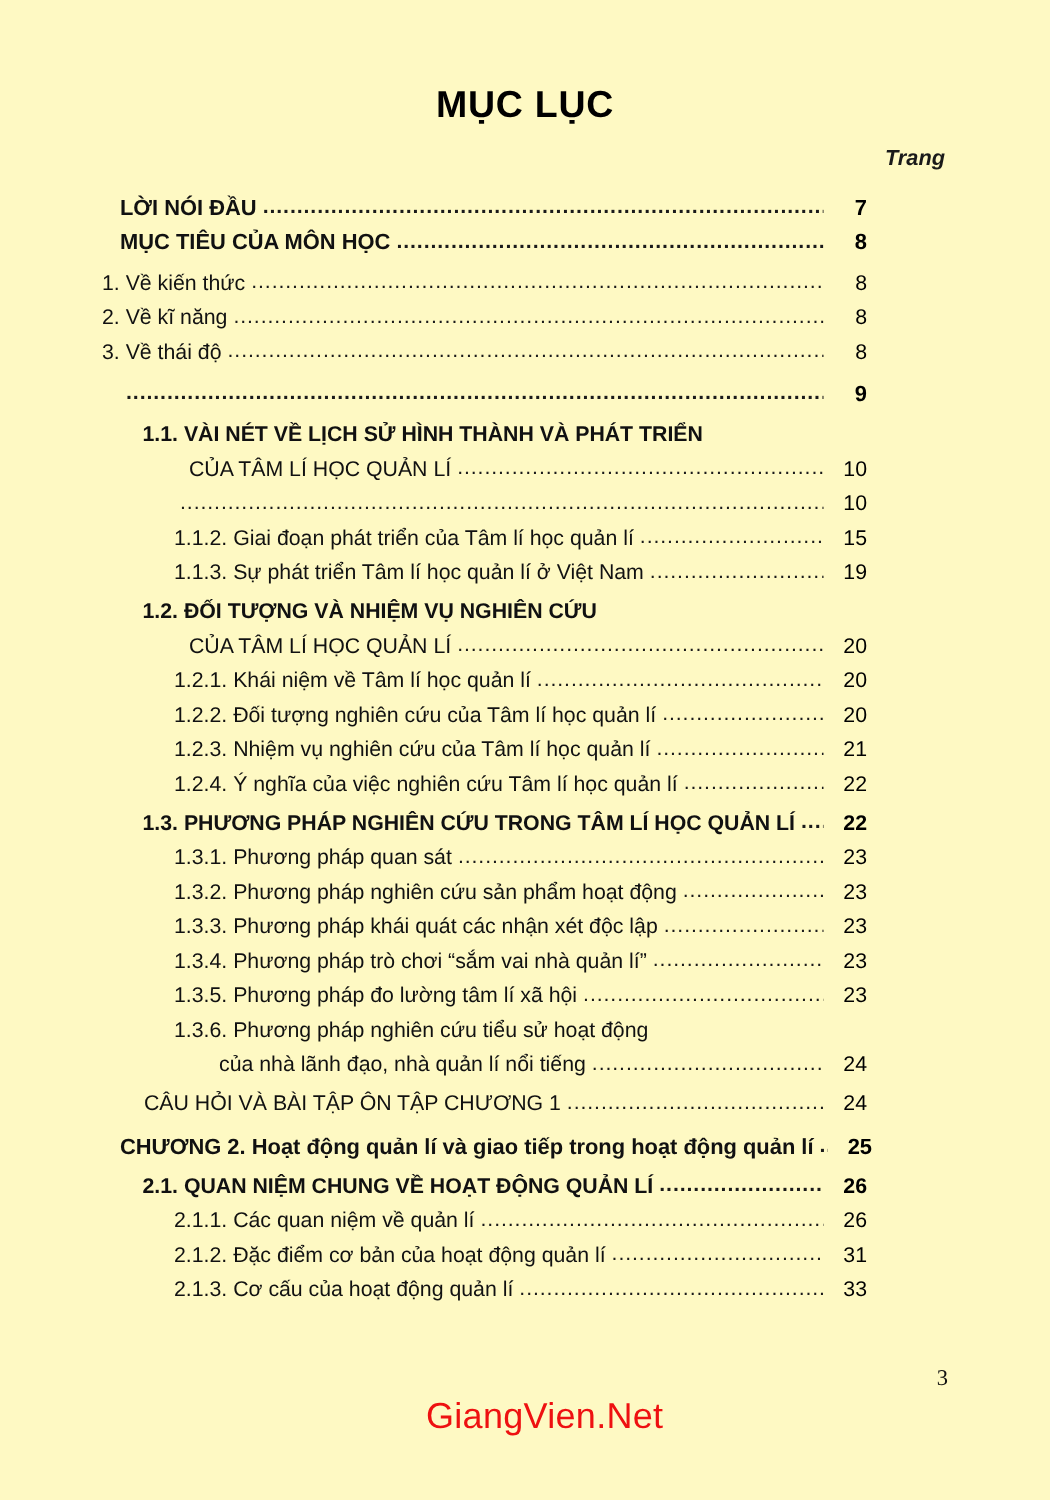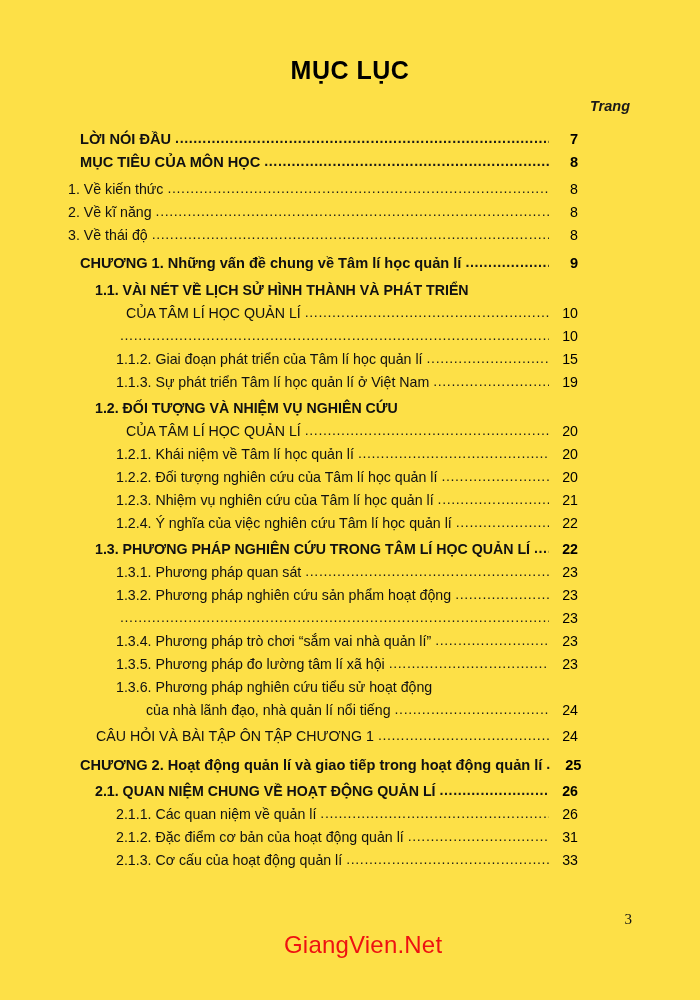--- a/index.html
+++ b/index.html
@@ -14,21 +14,21 @@
     font-family: "Liberation Sans", sans-serif;
     color: #111111;
     overflow: hidden;
   }
 
   .page {
     position: absolute;
     left: 0; top: 0;
     width: 700px;
     height: 1000px;
-    background: #fde047;
+    background: #fef9c3;
   }
 
   
   .doc-title {
     position: absolute;
     left: 0;
     top: 56px;
     width: 700px;
     text-align: center;
     font-size: 25px;
@@ -166,21 +166,20 @@
         <span class="entry-text">2. Về kĩ năng</span>
         <span class="leader">....................................................................................................................................................................................................................................................................</span>
         <span class="pagenum">8</span>
       </div>
       <div class="toc-entry lvlnum has-leader" style="margin-bottom: 5px;">
         <span class="entry-text">3. Về thái độ</span>
         <span class="leader">....................................................................................................................................................................................................................................................................</span>
         <span class="pagenum">8</span>
       </div>
       <div class="toc-entry lvl0 has-leader" style="margin-bottom: 4px;">
-        <span class="entry-text">CHƯƠNG 1. Những vấn đề chung về Tâm lí học quản lí</span>
         <span class="leader">....................................................................................................................................................................................................................................................................</span>
         <span class="pagenum">9</span>
       </div>
       <div class="toc-entry lvl1 no-leader"><span class="entry-text">1.1. VÀI NÉT VỀ LỊCH SỬ HÌNH THÀNH VÀ PHÁT TRIỂN</span></div>
       <div class="toc-entry cont1 has-leader">
         <span class="entry-text">CỦA TÂM LÍ HỌC QUẢN LÍ</span>
         <span class="leader">....................................................................................................................................................................................................................................................................</span>
         <span class="pagenum">10</span>
       </div>
       <div class="toc-entry lvl2 has-leader">
@@ -232,20 +231,21 @@
         <span class="entry-text">1.3.1. Phương pháp quan sát</span>
         <span class="leader">....................................................................................................................................................................................................................................................................</span>
         <span class="pagenum">23</span>
       </div>
       <div class="toc-entry lvl2 has-leader">
         <span class="entry-text">1.3.2. Phương pháp nghiên cứu sản phẩm hoạt động</span>
         <span class="leader">....................................................................................................................................................................................................................................................................</span>
         <span class="pagenum">23</span>
       </div>
       <div class="toc-entry lvl2 has-leader">
+        <span class="entry-text">1.3.3. Phương pháp khái quát các nhận xét độc lập</span>
         <span class="leader">....................................................................................................................................................................................................................................................................</span>
         <span class="pagenum">23</span>
       </div>
       <div class="toc-entry lvl2 has-leader">
         <span class="entry-text">1.3.4. Phương pháp trò chơi “sắm vai nhà quản lí”</span>
         <span class="leader">....................................................................................................................................................................................................................................................................</span>
         <span class="pagenum">23</span>
       </div>
       <div class="toc-entry lvl2 has-leader">
         <span class="entry-text">1.3.5. Phương pháp đo lường tâm lí xã hội</span>

